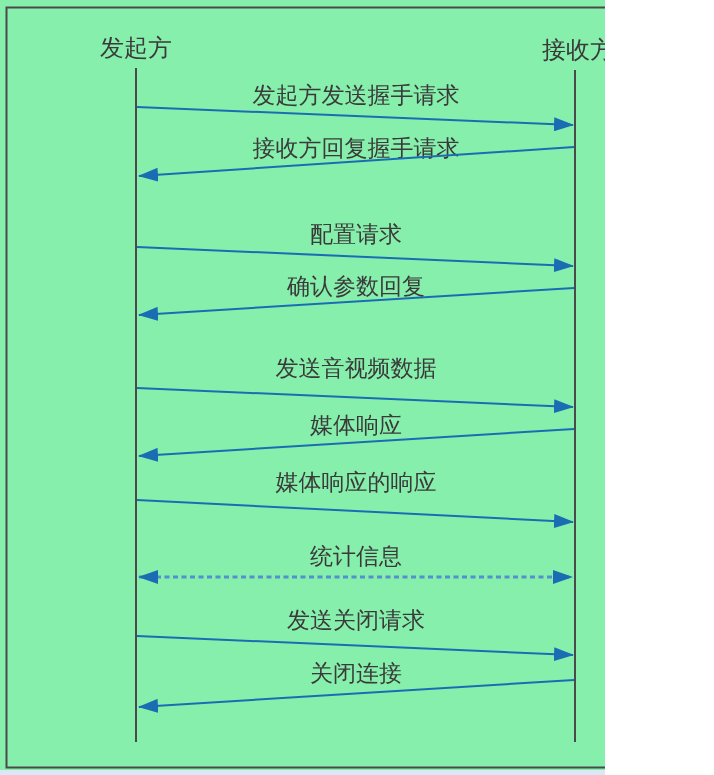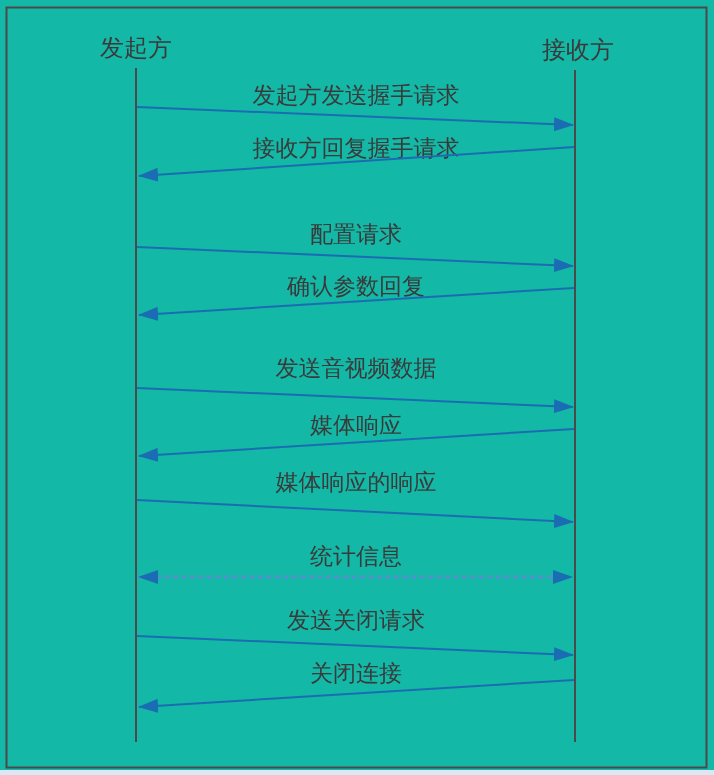--- a/index.html
+++ b/index.html
@@ -5,23 +5,23 @@
   html, body {
     margin: 0;
     padding: 0;
     background: #ffffff;
     width: 714px;
     height: 775px;
     font-family: "Liberation Serif", "DejaVu Serif", serif;
   }
   .canvas {
     position: relative;
-    width: 714px;
+    width: 605px;
     height: 775px;
-    background: #14b8a6;
+    background: #86efac;
     overflow: hidden;
   }
   svg { display: block; }
   .participant-label {
     font-size: 24px;
     fill: #3a3a3a;
     font-family: "Liberation Serif", "DejaVu Serif", serif;
   }
   .message-label {
     font-size: 23px;

